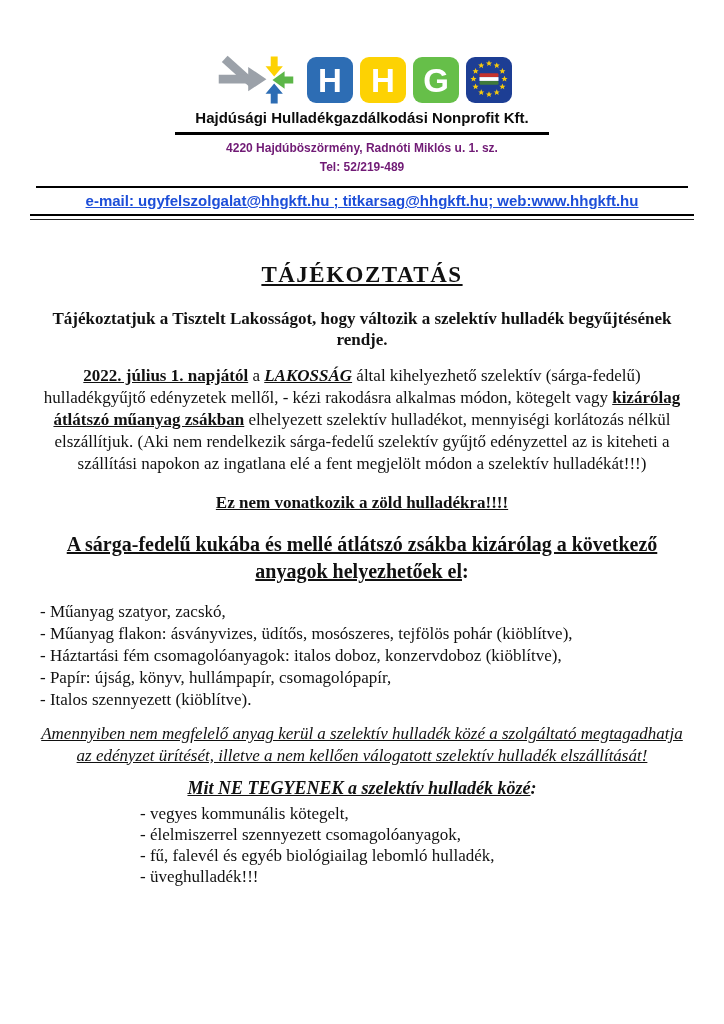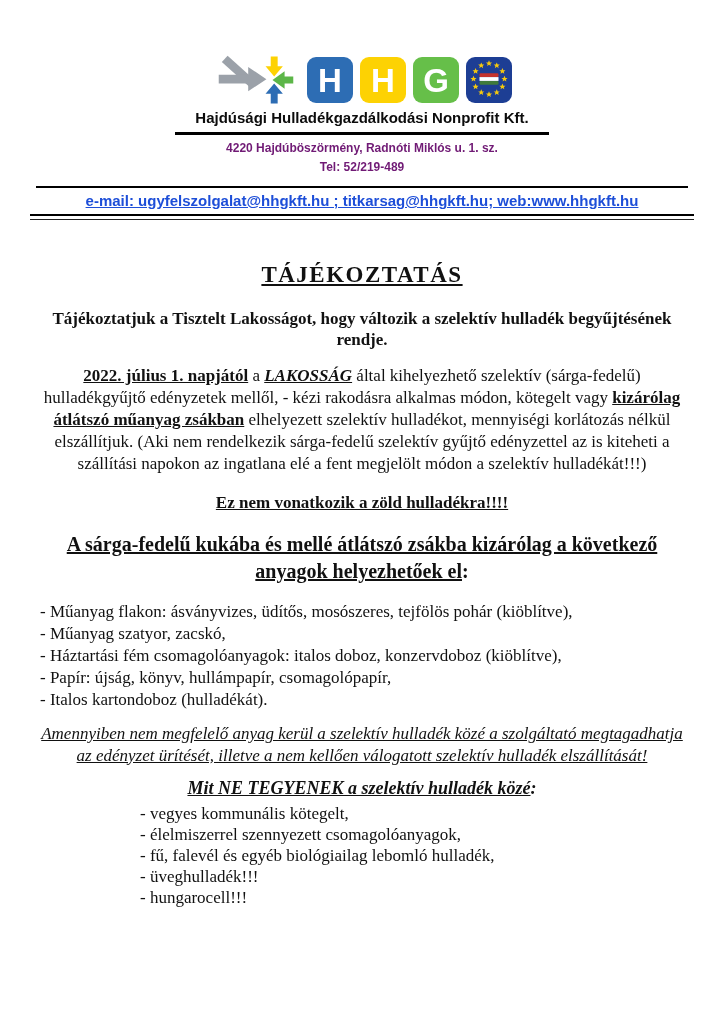--- a/index.html
+++ b/index.html
@@ -123,33 +123,32 @@
 
     <p class="intro">Tájékoztatjuk a Tisztelt Lakosságot, hogy változik a szelektív hulladék begyűjtésének rendje.</p>
 
     <p class="main-para"><span class="bu">2022. július 1. napjától</span><span> a </span><span class="biu">LAKOSSÁG</span><span> által kihelyezhető szelektív (sárga-fedelű) hulladékgyűjtő edényzetek mellől, - kézi rakodásra alkalmas módon, kötegelt vagy </span><span class="bu">kizárólag átlátszó műanyag zsákban</span><span> elhelyezett szelektív hulladékot, mennyiségi korlátozás nélkül elszállítjuk. (Aki nem rendelkezik sárga-fedelű szelektív gyűjtő edényzettel az is kiteheti a szállítási napokon az ingatlana elé a fent megjelölt módon a szelektív hulladékát!!!)</span></p>
 
     <p class="warning">Ez nem vonatkozik a zöld hulladékra!!!!</p>
 
     <h2 class="allowed-heading"><span class="u">A sárga-fedelű kukába és mellé átlátszó zsákba kizárólag a következő anyagok helyezhetőek el</span><span>:</span></h2>
 
     <ul class="plain-list allowed-list">
+      <li>- Műanyag szatyor, zacskó,</li>
       <li>- Műanyag flakon: ásványvizes, üdítős, mosószeres, tejfölös pohár (kiöblítve),</li>
-      <li>- Műanyag szatyor, zacskó,</li>
       <li>- Háztartási fém csomagolóanyagok: italos doboz, konzervdoboz (kiöblítve),</li>
       <li>- Papír: újság, könyv, hullámpapír, csomagolópapír,</li>
-      <li>- Italos kartondoboz (hulladékát).</li>
+      <li>- Italos szennyezett (kiöblítve).</li>
     </ul>
 
     <p class="refusal">Amennyiben nem megfelelő anyag kerül a szelektív hulladék közé a szolgáltató megtagadhatja az edényzet ürítését, illetve a nem kellően válogatott szelektív hulladék elszállítását!</p>
 
     <h3 class="forbidden-heading"><span class="u">Mit NE TEGYENEK a szelektív hulladék közé</span><span>:</span></h3>
 
     <ul class="plain-list forbidden-list">
       <li>- vegyes kommunális kötegelt,</li>
       <li>- élelmiszerrel szennyezett csomagolóanyagok,</li>
       <li>- fű, falevél és egyéb biológiailag lebomló hulladék,</li>
       <li>- üveghulladék!!!</li>
-      <li>- hungarocell!!!</li>
     </ul>
 
   </main>
 </div>
 
 </body></html>

